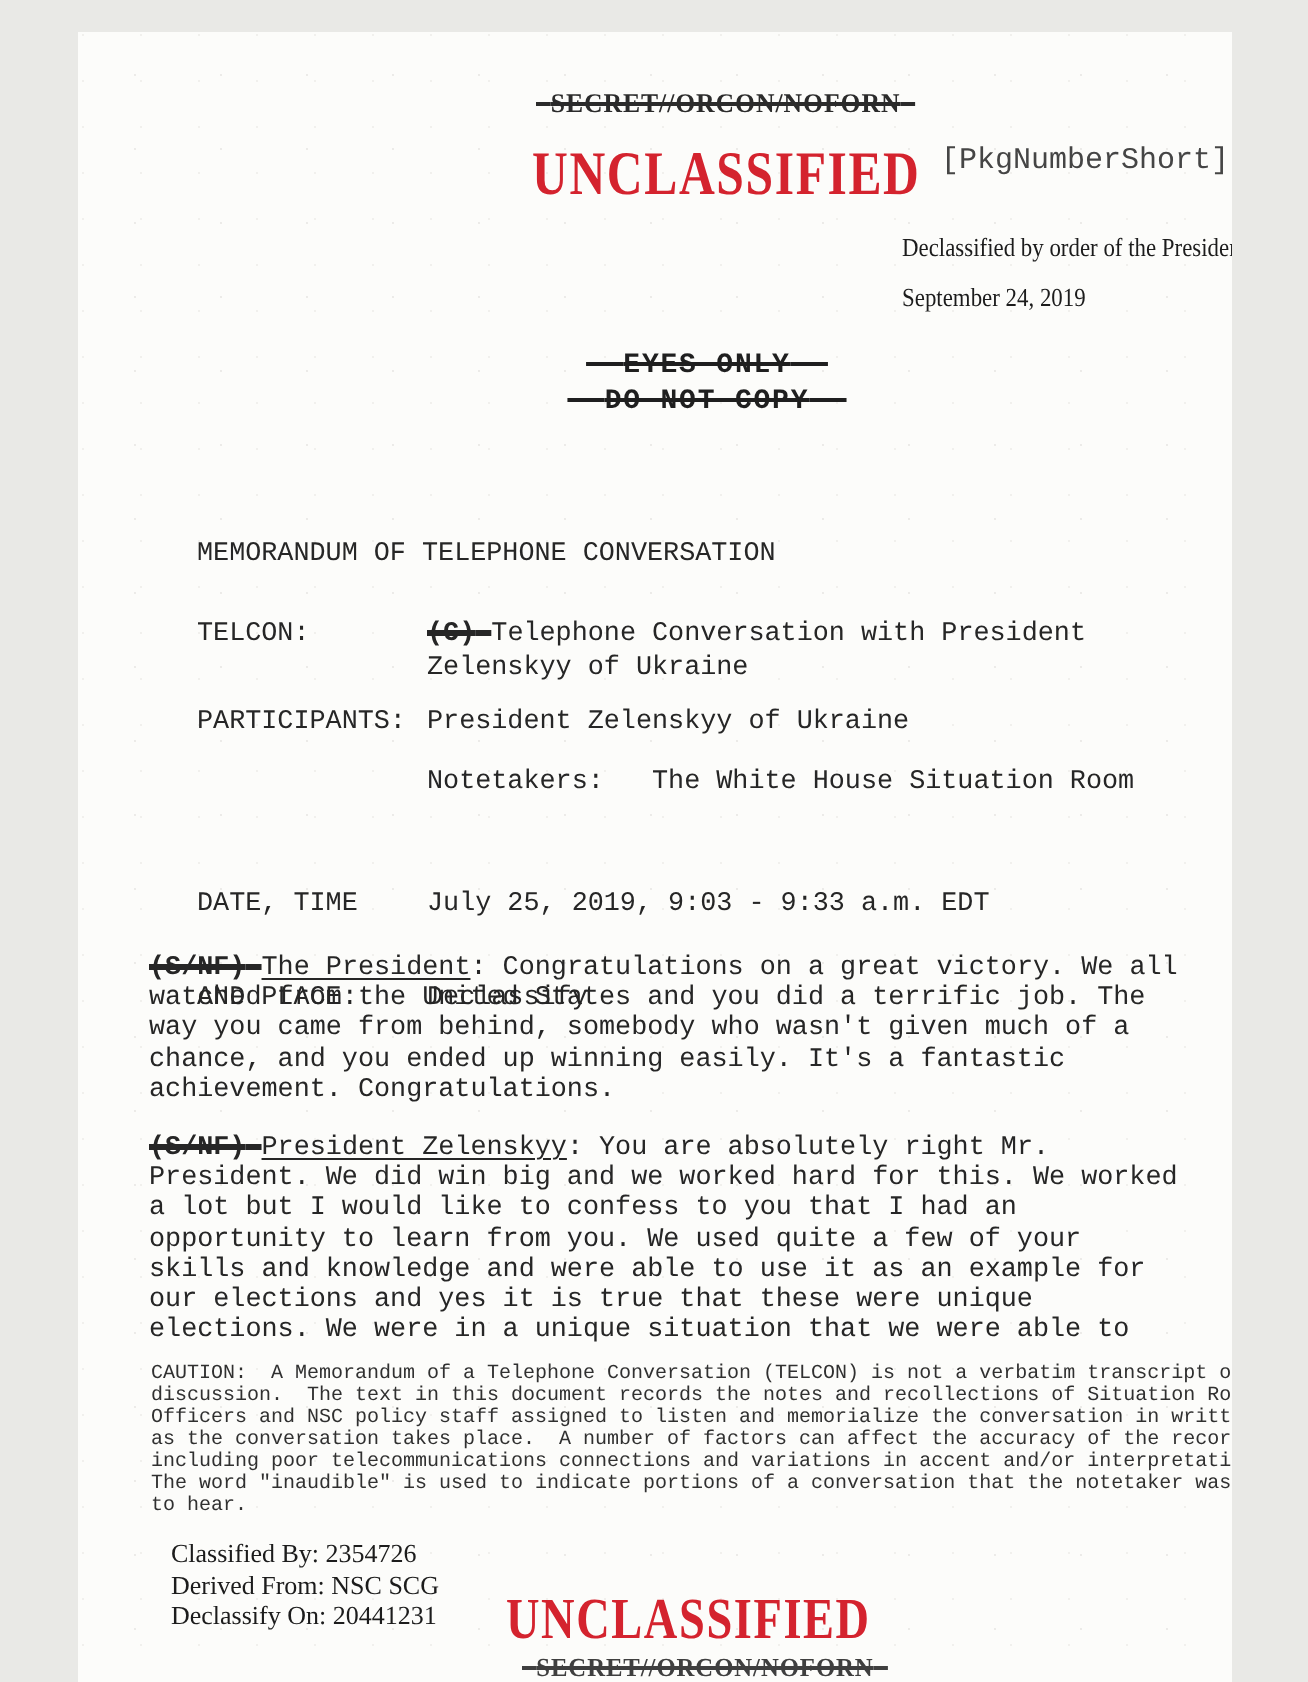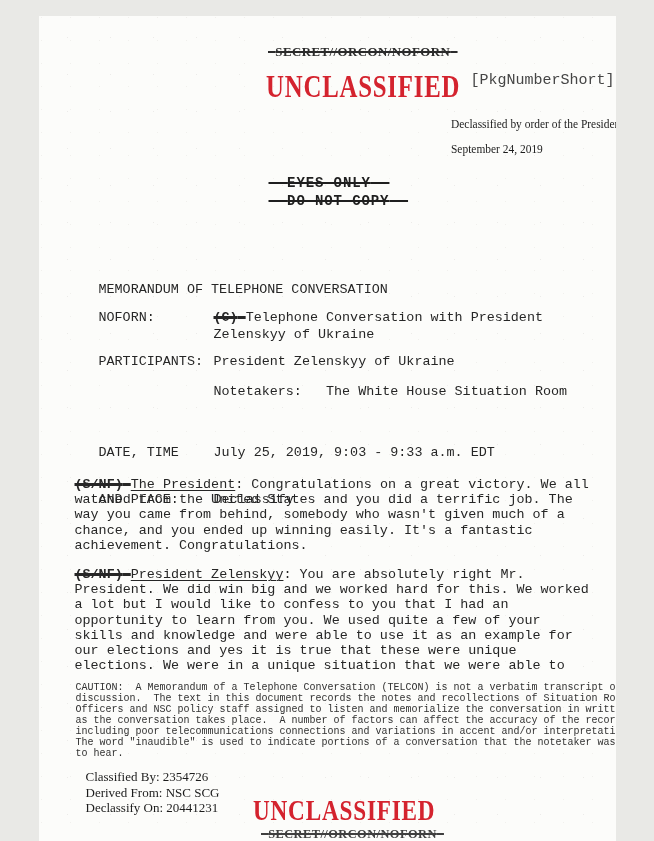--- a/index.html
+++ b/index.html
@@ -50,21 +50,21 @@
   .declass {
     left: 412px; top: 96px;
     font-size: 13px; line-height: 24.5px;
     color: #1c1c1c;
     transform: scaleX(0.88); transform-origin: left top;
     white-space: nowrap;
   }
 
   .eyes {
     left: 230px; top: 159px; width: 170px;
-    text-align: left;
+    text-align: center;
     font-size: 14px; font-weight: bold;
     letter-spacing: 0.9px;
     line-height: 17.5px;
     color: #1f1f1f;
   }
 
   .memo { font-size: 13.4px; line-height: 16.5px; color: #262626; white-space: pre-wrap; }
   .lbl  { left: 60px; }
   .val  { left: 175px; }
 
@@ -111,23 +111,23 @@
   <div class="abs serif declass">
     <div>Declassified by order of the President</div>
     <div>September 24, 2019</div>
   </div>
 
   <div class="abs mono eyes">
     <div><span class="strike">EYES ONLY</span></div>
     <div><span class="strike">DO NOT COPY</span></div>
   </div>
 
-  <div class="abs mono memo" style="left:60px; top:266px;">MEMORANDUM OF TELEPHONE CONVERSATION</div>
+  <div class="abs mono memo" style="left:60px; top:254px;">MEMORANDUM OF TELEPHONE CONVERSATION</div>
 
-  <div class="abs mono memo lbl" style="top:294px;">NOFORN:</div>
+  <div class="abs mono memo lbl" style="top:294px;">TELCON:</div>
   <div class="abs mono memo val" style="top:294px; width:350px;"><span class="strike-heavy">(C)</span><span>Telephone Conversation with President Zelenskyy of Ukraine</span></div>
 
   <div class="abs mono memo lbl" style="top:338px;">PARTICIPANTS:</div>
   <div class="abs mono memo val" style="top:338px;">President Zelenskyy of Ukraine</div>
 
   <div class="abs mono memo val" style="top:368px;">Notetakers:   The White House Situation Room</div>
 
   <div class="abs mono memo lbl" style="top:398px; line-height:15.5px;text-align:right;">
     <div>DATE, TIME</div>
     <div>AND PLACE:</div>

